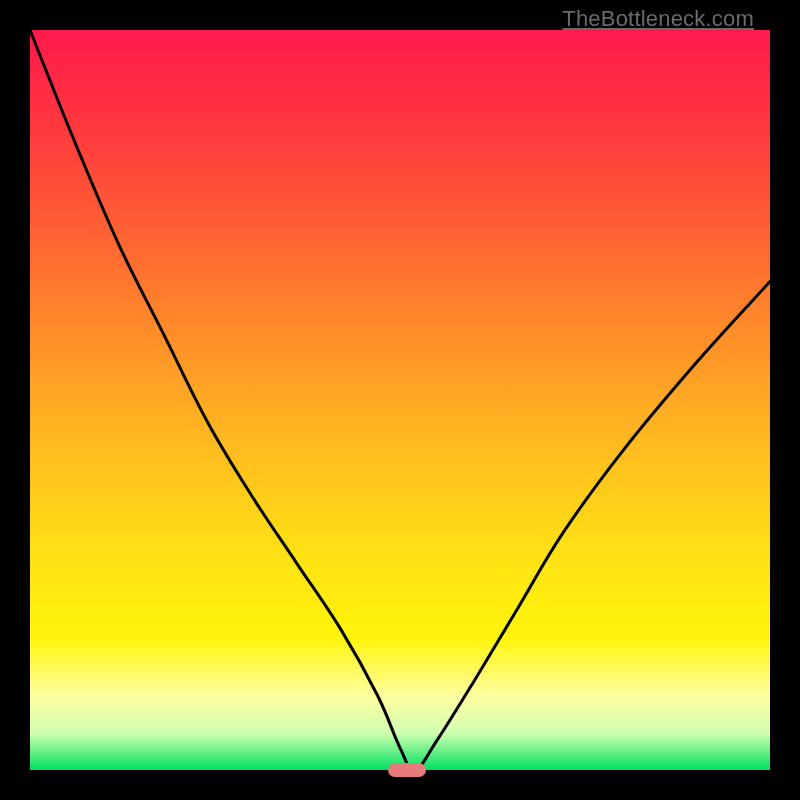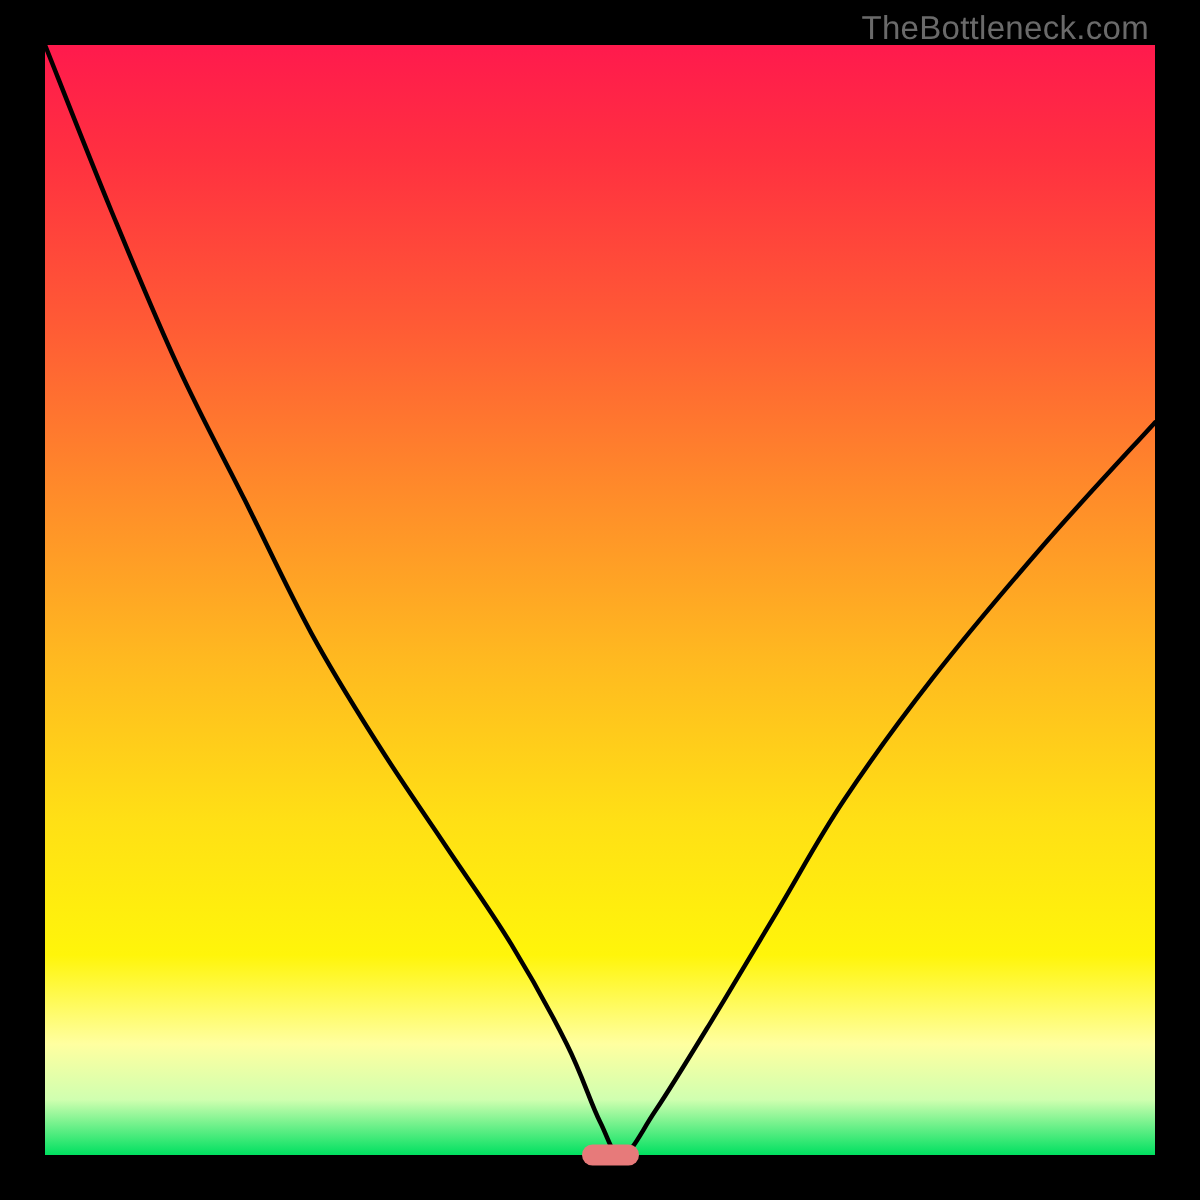--- a/index.html
+++ b/index.html
@@ -34,26 +34,27 @@
       #ffe015 70%,
       #fff50a 82%,
       #ffffa0 90%,
       #d0ffb0 95%,
       #00e060 100%
     );
   }
   .watermark {
     position: absolute;
     top: 6px;
-    right: 34px;
+    right: 46px;
     color: #6a6a6a;
     font-size: 22px;
     font-weight: 500;
     letter-spacing: 0.2px;
     user-select: none;
+    text-decoration: underline;
   }
   svg.curve {
     position: absolute;
     left: 0;
     top: 0;
     width: 740px;
     height: 740px;
     overflow: visible;
   }
   .marker {

